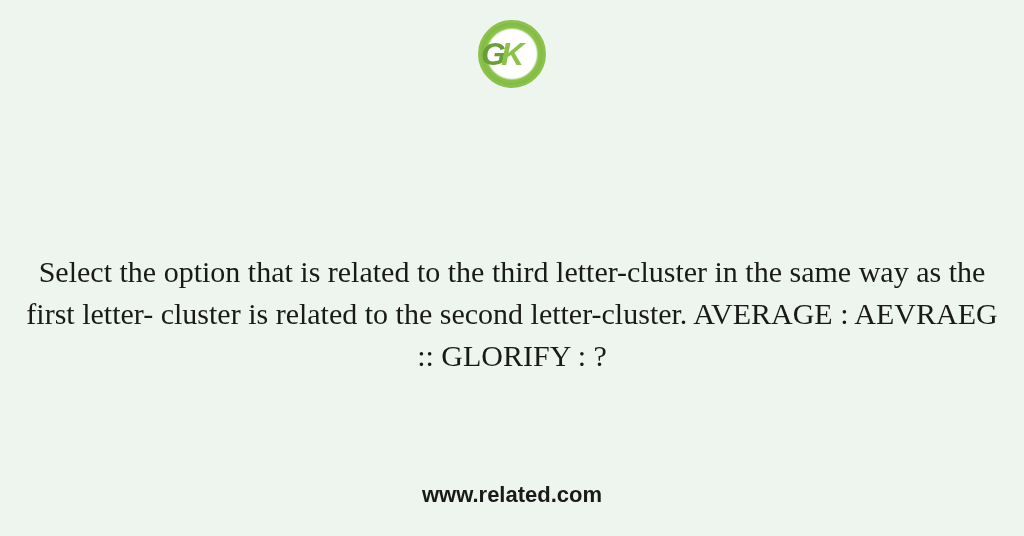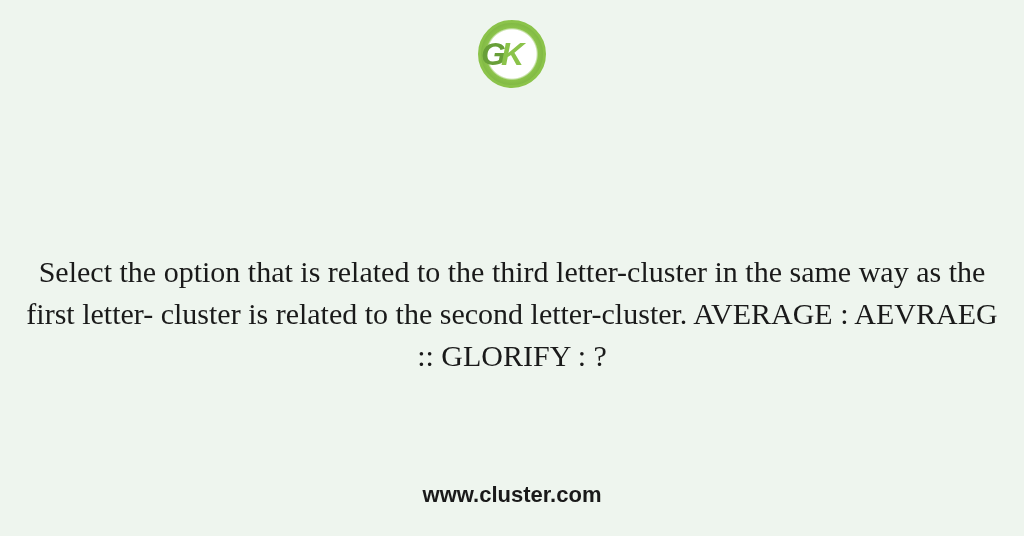--- a/index.html
+++ b/index.html
@@ -72,13 +72,13 @@
 <body>
 
 <div class="logo-container">
   <div class="logo-inner">
     <span class="logo-g">G</span><span class="logo-k">K</span>
   </div>
 </div>
 
 <div class="question-text">Select the option that is related to the third letter-cluster in the same way as the first letter- cluster is related to the second letter-cluster. AVERAGE : AEVRAEG :: GLORIFY : ?</div>
 
-<div class="footer-url">www.cluster.com</div>
+<div class="footer-url">www.related.com</div>
 
 </body></html>

